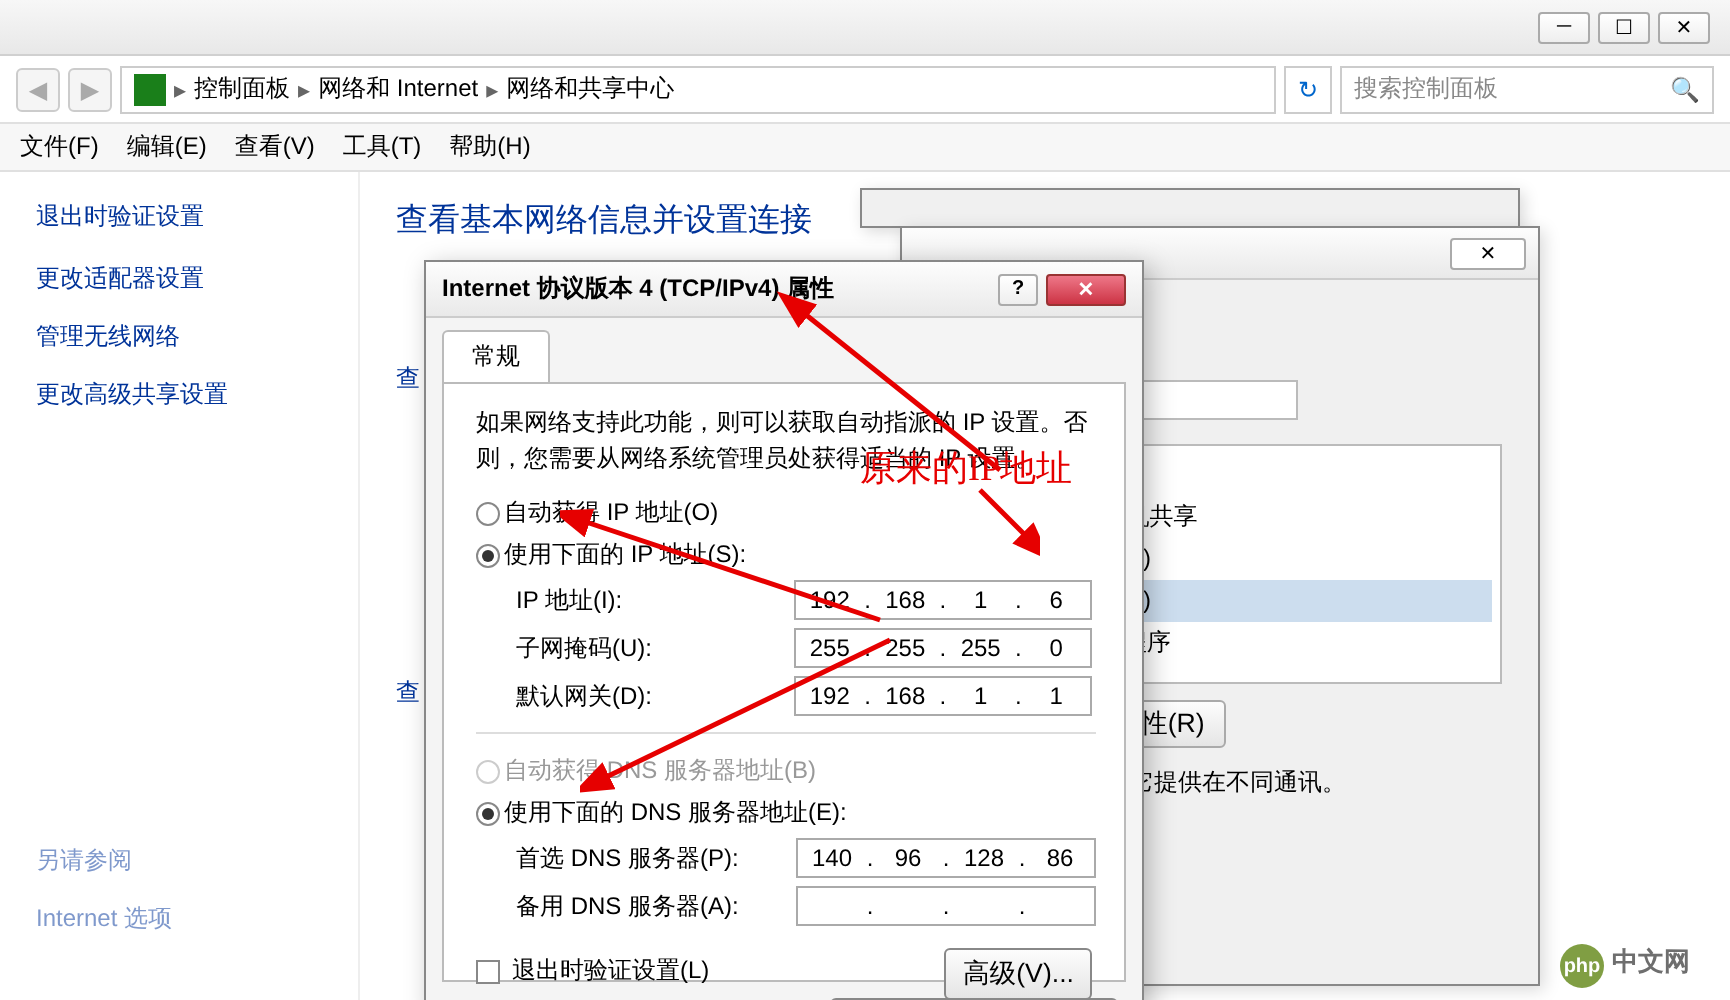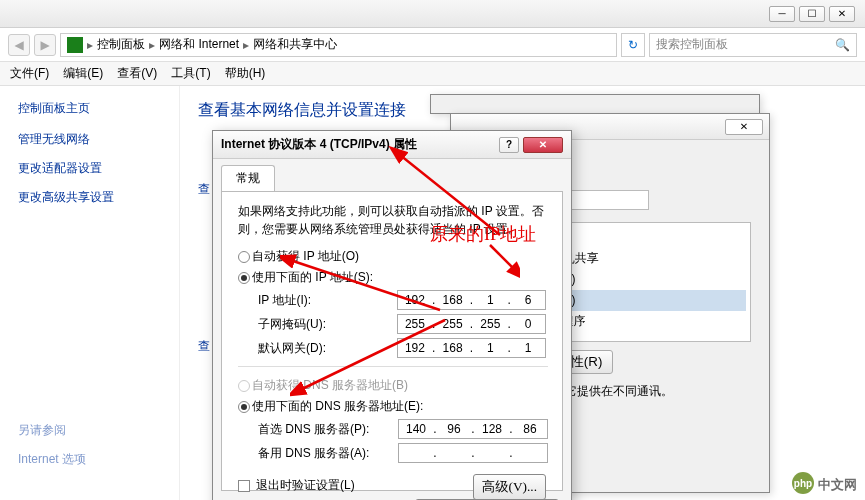--- a/index.html
+++ b/index.html
@@ -10,21 +10,21 @@
     .win-controls { display: flex; gap: 4px; }
     .win-btn { width: 26px; height: 16px; border: 1px solid #aaa; background: linear-gradient(#fff,#eee); border-radius: 2px; display: flex; align-items: center; justify-content: center; font-size: 10px; cursor: pointer; }
     
     
     .addressbar { height: 34px; display: flex; align-items: center; padding: 4px 8px; gap: 4px; border-bottom: 1px solid #e0e0e0; }
     .nav-arrow { width: 22px; height: 22px; border: 1px solid #ccc; border-radius: 3px; background: #f5f5f5; display: flex; align-items: center; justify-content: center; color: #aaa; }
     .breadcrumb-box { flex: 1; height: 24px; border: 1px solid #ccc; display: flex; align-items: center; padding: 0 6px; gap: 4px; background: #fff; }
     .breadcrumb-icon { width: 16px; height: 16px; background: #1a7f1a; display: inline-block; }
     .breadcrumb-sep { color: #666; }
     .refresh-btn { width: 24px; height: 24px; border: 1px solid #ccc; display: flex; align-items: center; justify-content: center; color: #0066cc; }
-    .search-box { width: 208px; height: 24px; border: 1px solid #ccc; padding: 0 6px; display: flex; align-items: center; gap: 4px; color: #888; }
+    .search-box { width: 187px; height: 24px; border: 1px solid #ccc; padding: 0 6px; display: flex; align-items: center; gap: 4px; color: #888; }
     .search-icon { color: #555; }
     
     
     .menubar { height: 24px; display: flex; align-items: center; gap: 14px; padding: 0 10px; border-bottom: 1px solid #e0e0e0; background: #f7f7f7; }
     .menu-item { cursor: pointer; }
     
     
     .main { display: flex; height: calc(100% - 86px); position: relative; }
     .sidebar { width: 180px; padding: 14px 18px; background: #fff; border-right: 1px solid #eee; }
     .sidebar-title { color: #003399; font-size: 12px; margin-bottom: 14px; }
@@ -73,31 +73,31 @@
     .ip-input { width: 150px; height: 20px; border: 1px solid #aaa; display: flex; align-items: center; justify-content: space-evenly; font-family: monospace; background: #fff; }
     .ip-input span { width: 30px; text-align: center; }
     .ip-input .dot { width: 4px; }
     
     fieldset.group { border: 1px solid #ddd; border-left: none; border-right: none; border-bottom: none; margin-top: 8px; padding-top: 6px; }
     
     .checkbox-row { display: flex; align-items: center; gap: 6px; margin-top: 10px; }
     .checkbox { width: 12px; height: 12px; border: 1px solid #888; background: #fff; }
     
     .adv-btn-row { display: flex; justify-content: flex-end; margin-top: -20px; }
-    .adv-btn { padding: 3px 8px; border: 1px solid #888; background: linear-gradient(#fdfdfd,#e5e5e5); border-radius: 3px; font-family: Liberation Serif, serif; }
+    .adv-btn { padding: 3px 8px; border: 1px solid #888; background: linear-gradient(#fdfdfd,#e5e5e5); border-radius: 3px; }
     
     .dialog-actions { display: flex; justify-content: flex-end; gap: 8px; padding: 0 12px 10px 0; }
     .dlg-btn { width: 68px; padding: 3px 0; text-align: center; border: 1px solid #888; background: linear-gradient(#fdfdfd,#e5e5e5); border-radius: 3px; }
     
     
     .annotation { position: absolute; color: #e60000; font-size: 18px; z-index: 20; pointer-events: none; font-family: "SimSun", serif; }
     .arrow-svg { position: absolute; z-index: 19; pointer-events: none; }
     
     
-    .watermark { position: absolute; right: 8px; bottom: 6px; display: flex; align-items: flex-end; gap: 4px; opacity: 0.85; z-index: 30; }
+    .watermark { position: absolute; right: 20px; bottom: 6px; display: flex; align-items: flex-start; gap: 4px; opacity: 0.85; z-index: 30; }
     .wm-logo { width: 22px; height: 22px; border-radius: 50%; background: #6b8e23; color: #fff; display: flex; align-items: center; justify-content: center; font-size: 10px; font-weight: bold; }
     .wm-text { font-size: 13px; color: #555; font-weight: bold; }
   </style>
 </head>
 <body>
 
 <div class="titlebar">
   <div class="win-controls">
     <div class="win-btn">─</div>
     <div class="win-btn">☐</div>
@@ -127,23 +127,23 @@
 <div class="menubar">
   <span class="menu-item">文件(F)</span>
   <span class="menu-item">编辑(E)</span>
   <span class="menu-item">查看(V)</span>
   <span class="menu-item">工具(T)</span>
   <span class="menu-item">帮助(H)</span>
 </div>
 
 <div class="main">
   <div class="sidebar">
-    <div class="sidebar-title">控制面板主页</div>
+    <div class="sidebar-title">退出时验证设置</div>
+    <div class="sidebar-link">更改适配器设置</div>
     <div class="sidebar-link">管理无线网络</div>
-    <div class="sidebar-link">更改适配器设置</div>
     <div class="sidebar-link">更改高级共享设置</div>
     <div class="sidebar-footer">
       <div class="sidebar-link">另请参阅</div>
       <div class="sidebar-link">Internet 选项</div>
     </div>
   </div>
   <div class="content">
     <div class="content-title">查看基本网络信息并设置连接</div>
     <div style="margin-top:60px;color:#003399">查</div>
     <div style="margin-top:140px;color:#003399">查</div>

